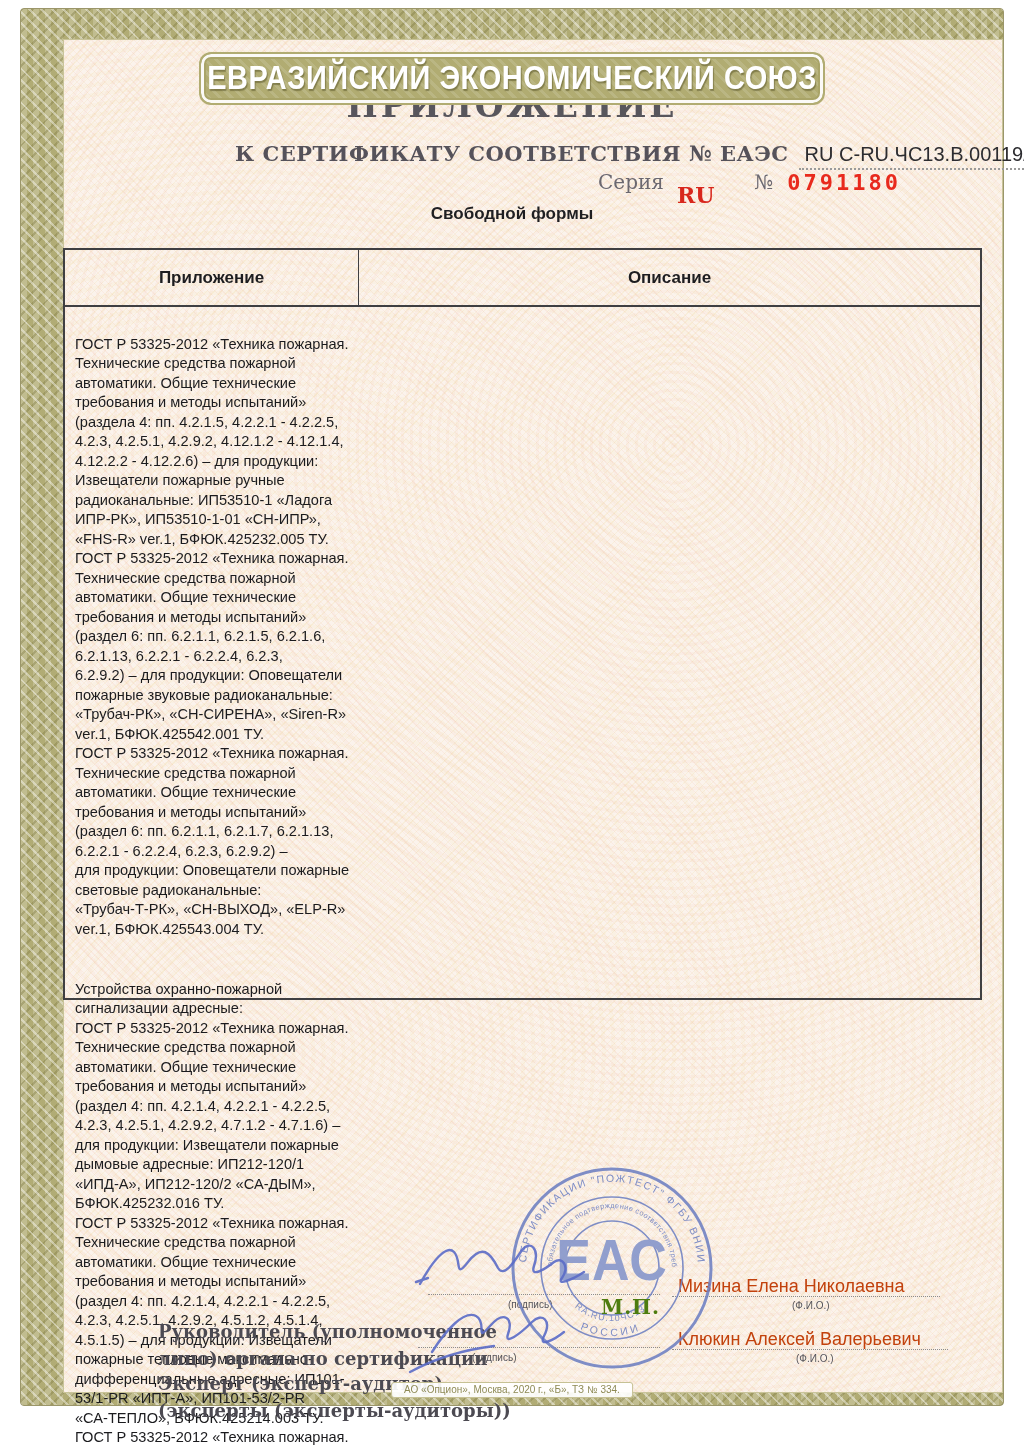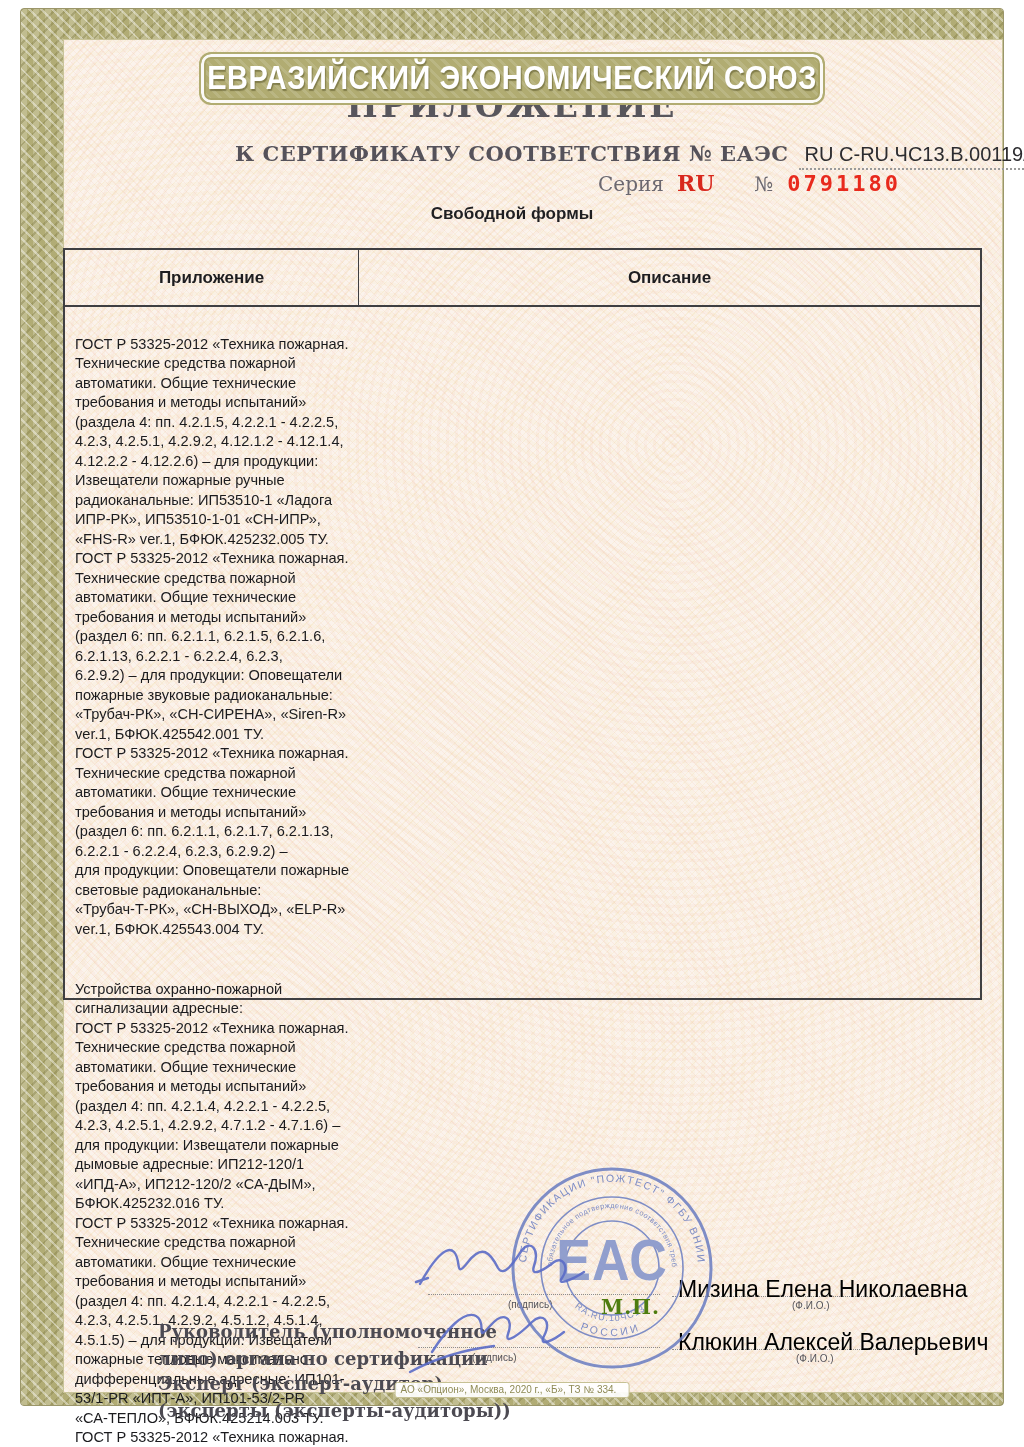--- a/index.html
+++ b/index.html
@@ -60,22 +60,22 @@
     font-family:"DejaVu Serif","Liberation Serif",serif; font-weight:bold;
     font-size:21px; color:#55525a; letter-spacing:.5px; white-space:nowrap;
   }
   .cert-number {
     flex:1; margin-left:10px; padding:0 4px 2px 6px;
     border-bottom:2px dotted #9a9a9a;
     font-family:"Liberation Sans",sans-serif; font-size:20px; color:#2c2c30;
     white-space:nowrap;
   }
   .series-line {
-    position:absolute; left:598px; top:158px; z-index:4;
-    display:flex; align-items:flex-end;
+    position:absolute; left:598px; top:170px; z-index:4;
+    display:flex; align-items:flex-start;
   }
   .series-label { font-family:"DejaVu Serif","Liberation Serif",serif; font-size:20px; color:#6b6870; }
   .series-value { font-family:"DejaVu Serif","Liberation Serif",serif; font-weight:bold; font-size:22px; color:#d8271c; margin-left:13px;margin-top:12px; }
   .number-sign { font-family:"DejaVu Serif","Liberation Serif",serif; font-size:20px; color:#6b6870; margin-left:40px; }
   .blank-number { font-family:"DejaVu Sans Mono","Liberation Mono",monospace; font-weight:bold; font-size:22px; color:#e82a1d; letter-spacing:3px; margin-left:14px; }
   .form-type {
     position:absolute; left:0; top:204px; width:100%; text-align:center; z-index:4;
     font-family:"Liberation Sans",sans-serif; font-weight:bold; font-size:17px; color:#1f1f22;
   }
   
@@ -105,35 +105,35 @@
   .sig-line { position:absolute; z-index:4; border-bottom:1.6px dotted #8d8d8d; }
   .sig-line-1 { left:428px; top:1294px; width:232px; }
   .sig-line-2 { left:418px; top:1347px; width:242px; }
   .name-line-1 { left:672px; top:1296px; width:268px; }
   .name-line-2 { left:672px; top:1349px; width:276px; }
   .caption { position:absolute; z-index:4; font-size:10px; color:#55545a;margin-left:40px; }
   .podpis-1 { left:468px; top:1299px; }
   .podpis-2 { left:432px; top:1352px; }
   .fio-1 { left:752px; top:1300px; }
   .fio-2 { left:756px; top:1353px; }
-  .name { position:absolute; z-index:4; font-size:23px; color:#000000; white-space:nowrap; }
+  .name { position:absolute; z-index:4; font-size:18px; color:#c2410c; white-space:nowrap; }
   .name-1 { left:678px; top:1276px; }
   .name-2 { left:678px; top:1329px; }
   .mp-label {
     position:absolute; left:601px; top:1295px; z-index:6;
     font-family:"DejaVu Serif","Liberation Serif",serif; font-weight:bold;
     font-size:20px; color:#4d7c0f; letter-spacing:1px;
   }
   .stamp-svg { position:absolute; left:502px; top:1158px; z-index:5; opacity:.88; }
   .sign-svg { position:absolute; left:402px; top:1222px; z-index:6; }
   
   .imprint {
     position:absolute; left:50%; transform:translateX(-50%); top:1382px; z-index:6;
     background:rgba(255,255,255,.92); border:1px solid #c6c194; border-radius:3px;
-    padding:1px 12px 2px 5px;
+    padding:1px 12px 2px 12px;
     font-size:10px; color:#8e8a55; white-space:nowrap;
   }
 </style>
 </head>
 <body>
 
 <div class="page">
 
   <div class="frame">
     <div class="inner"></div>

